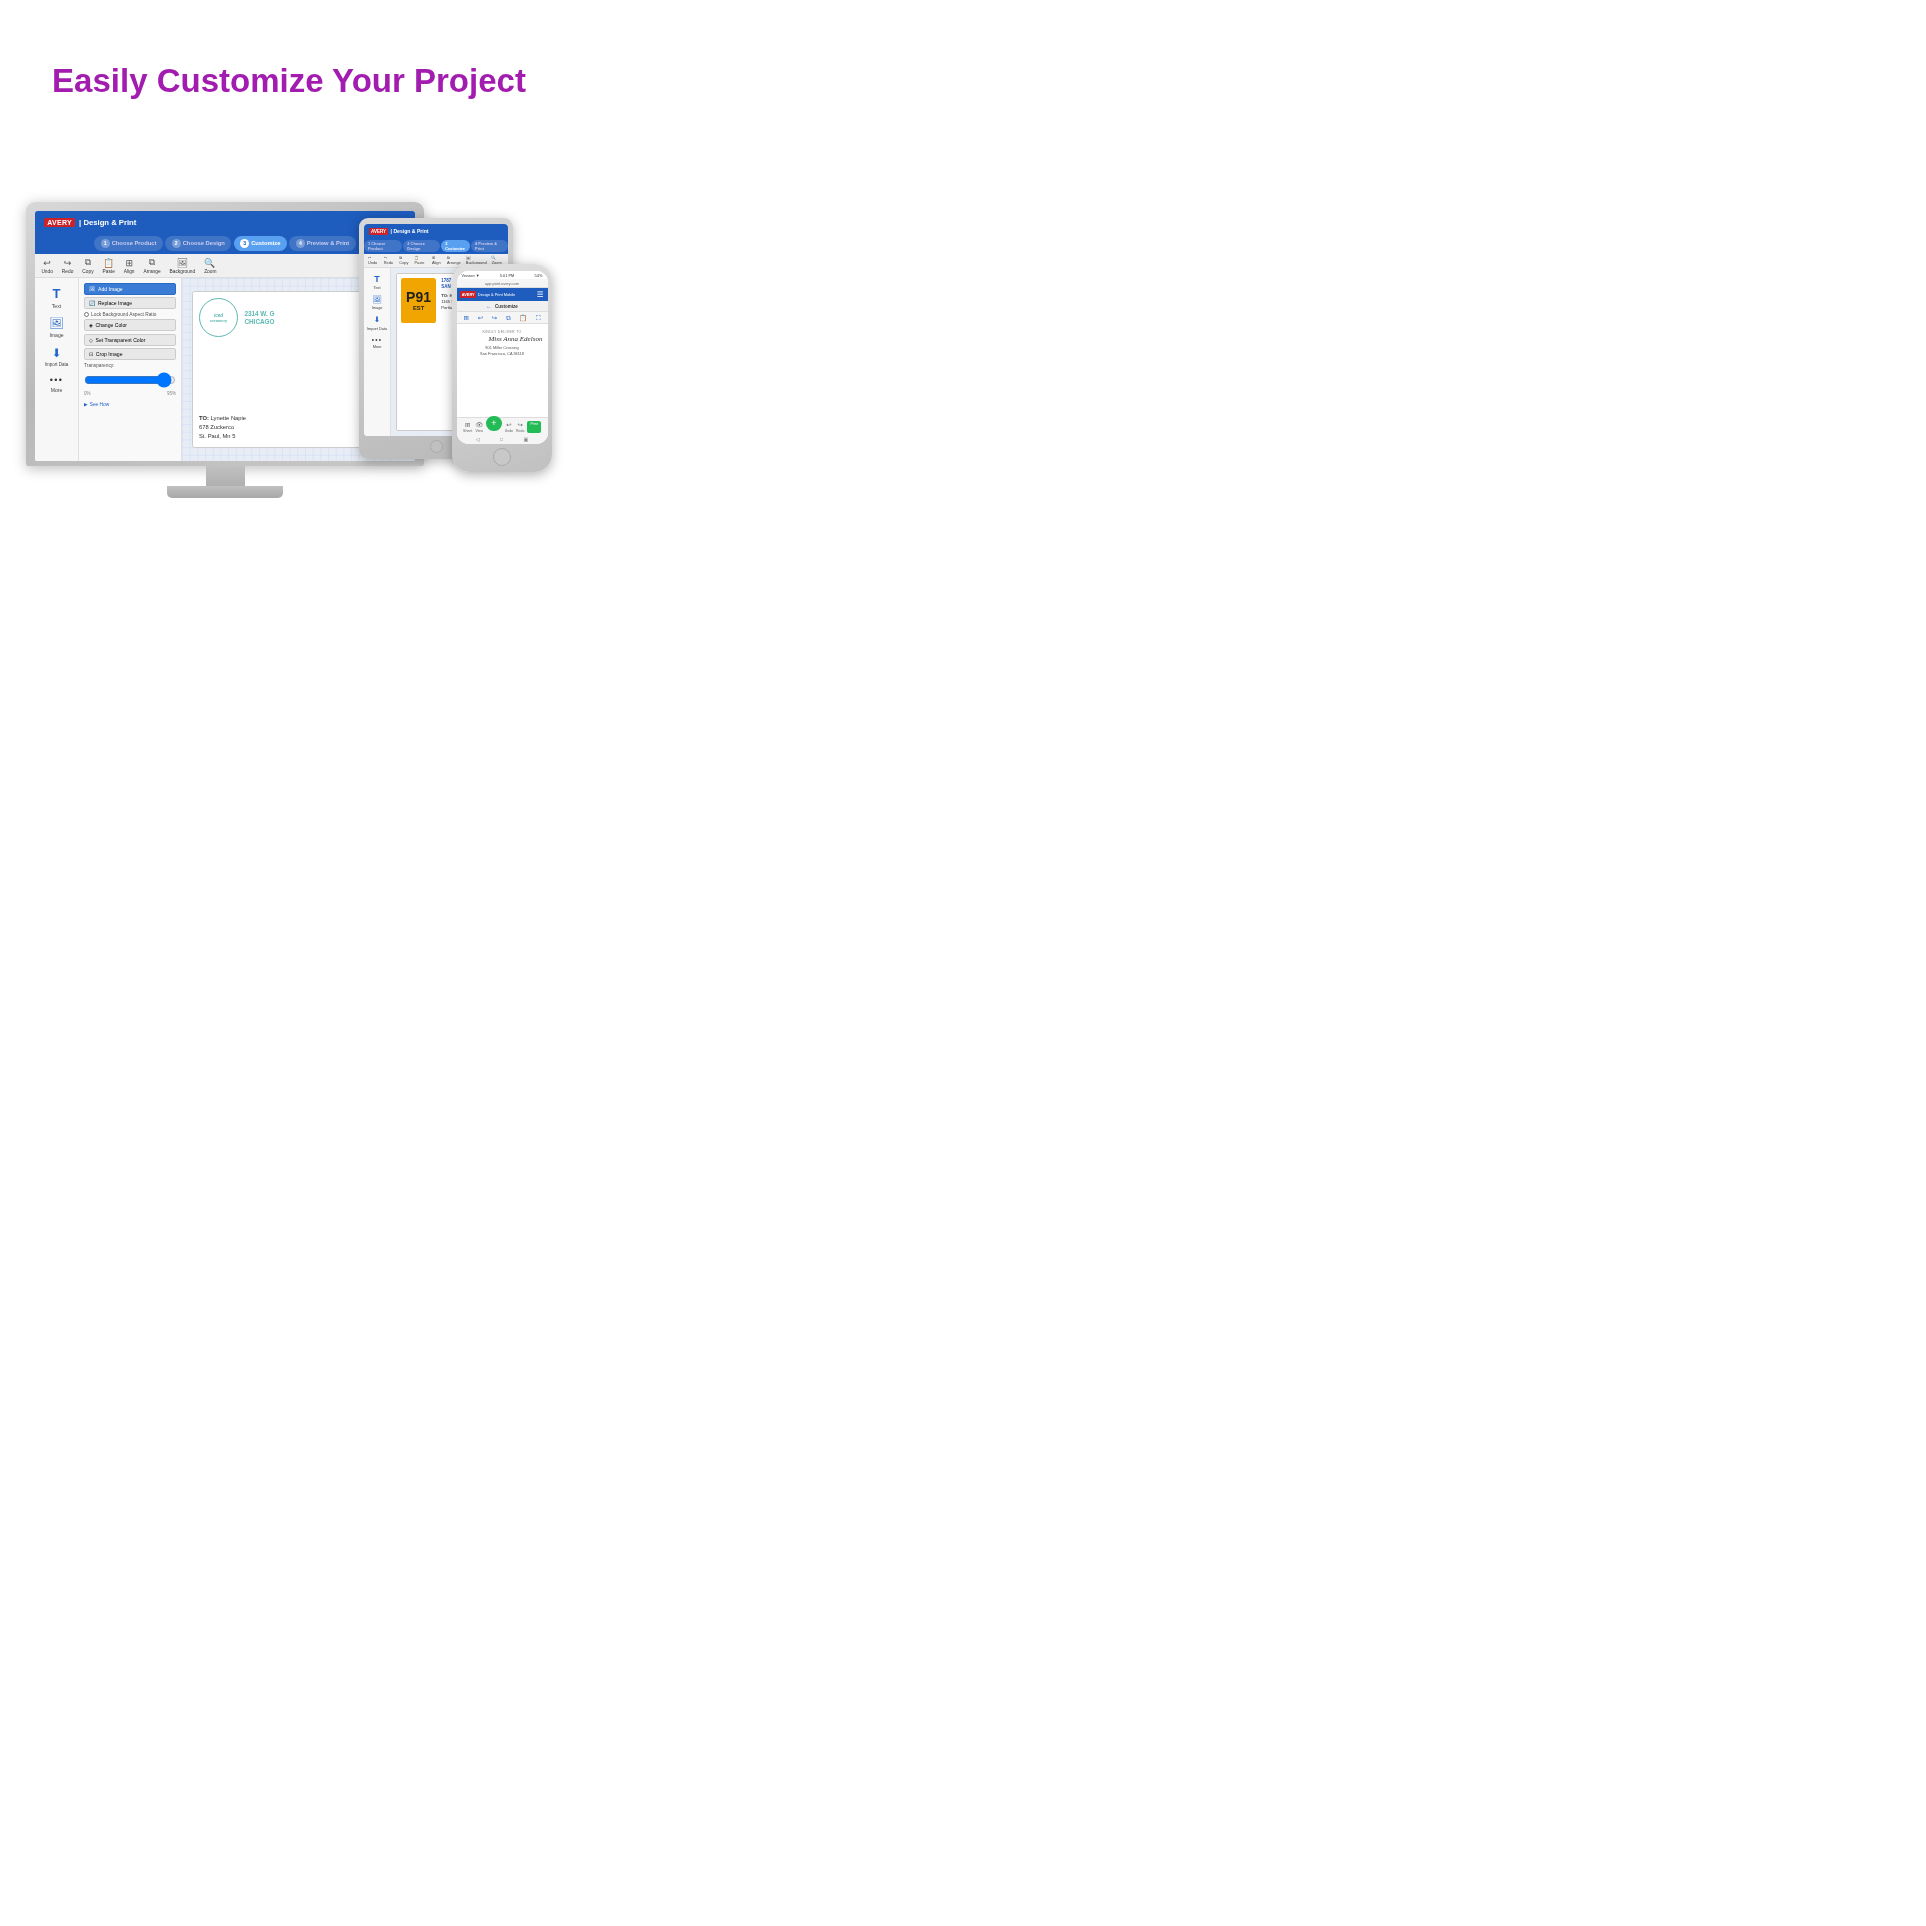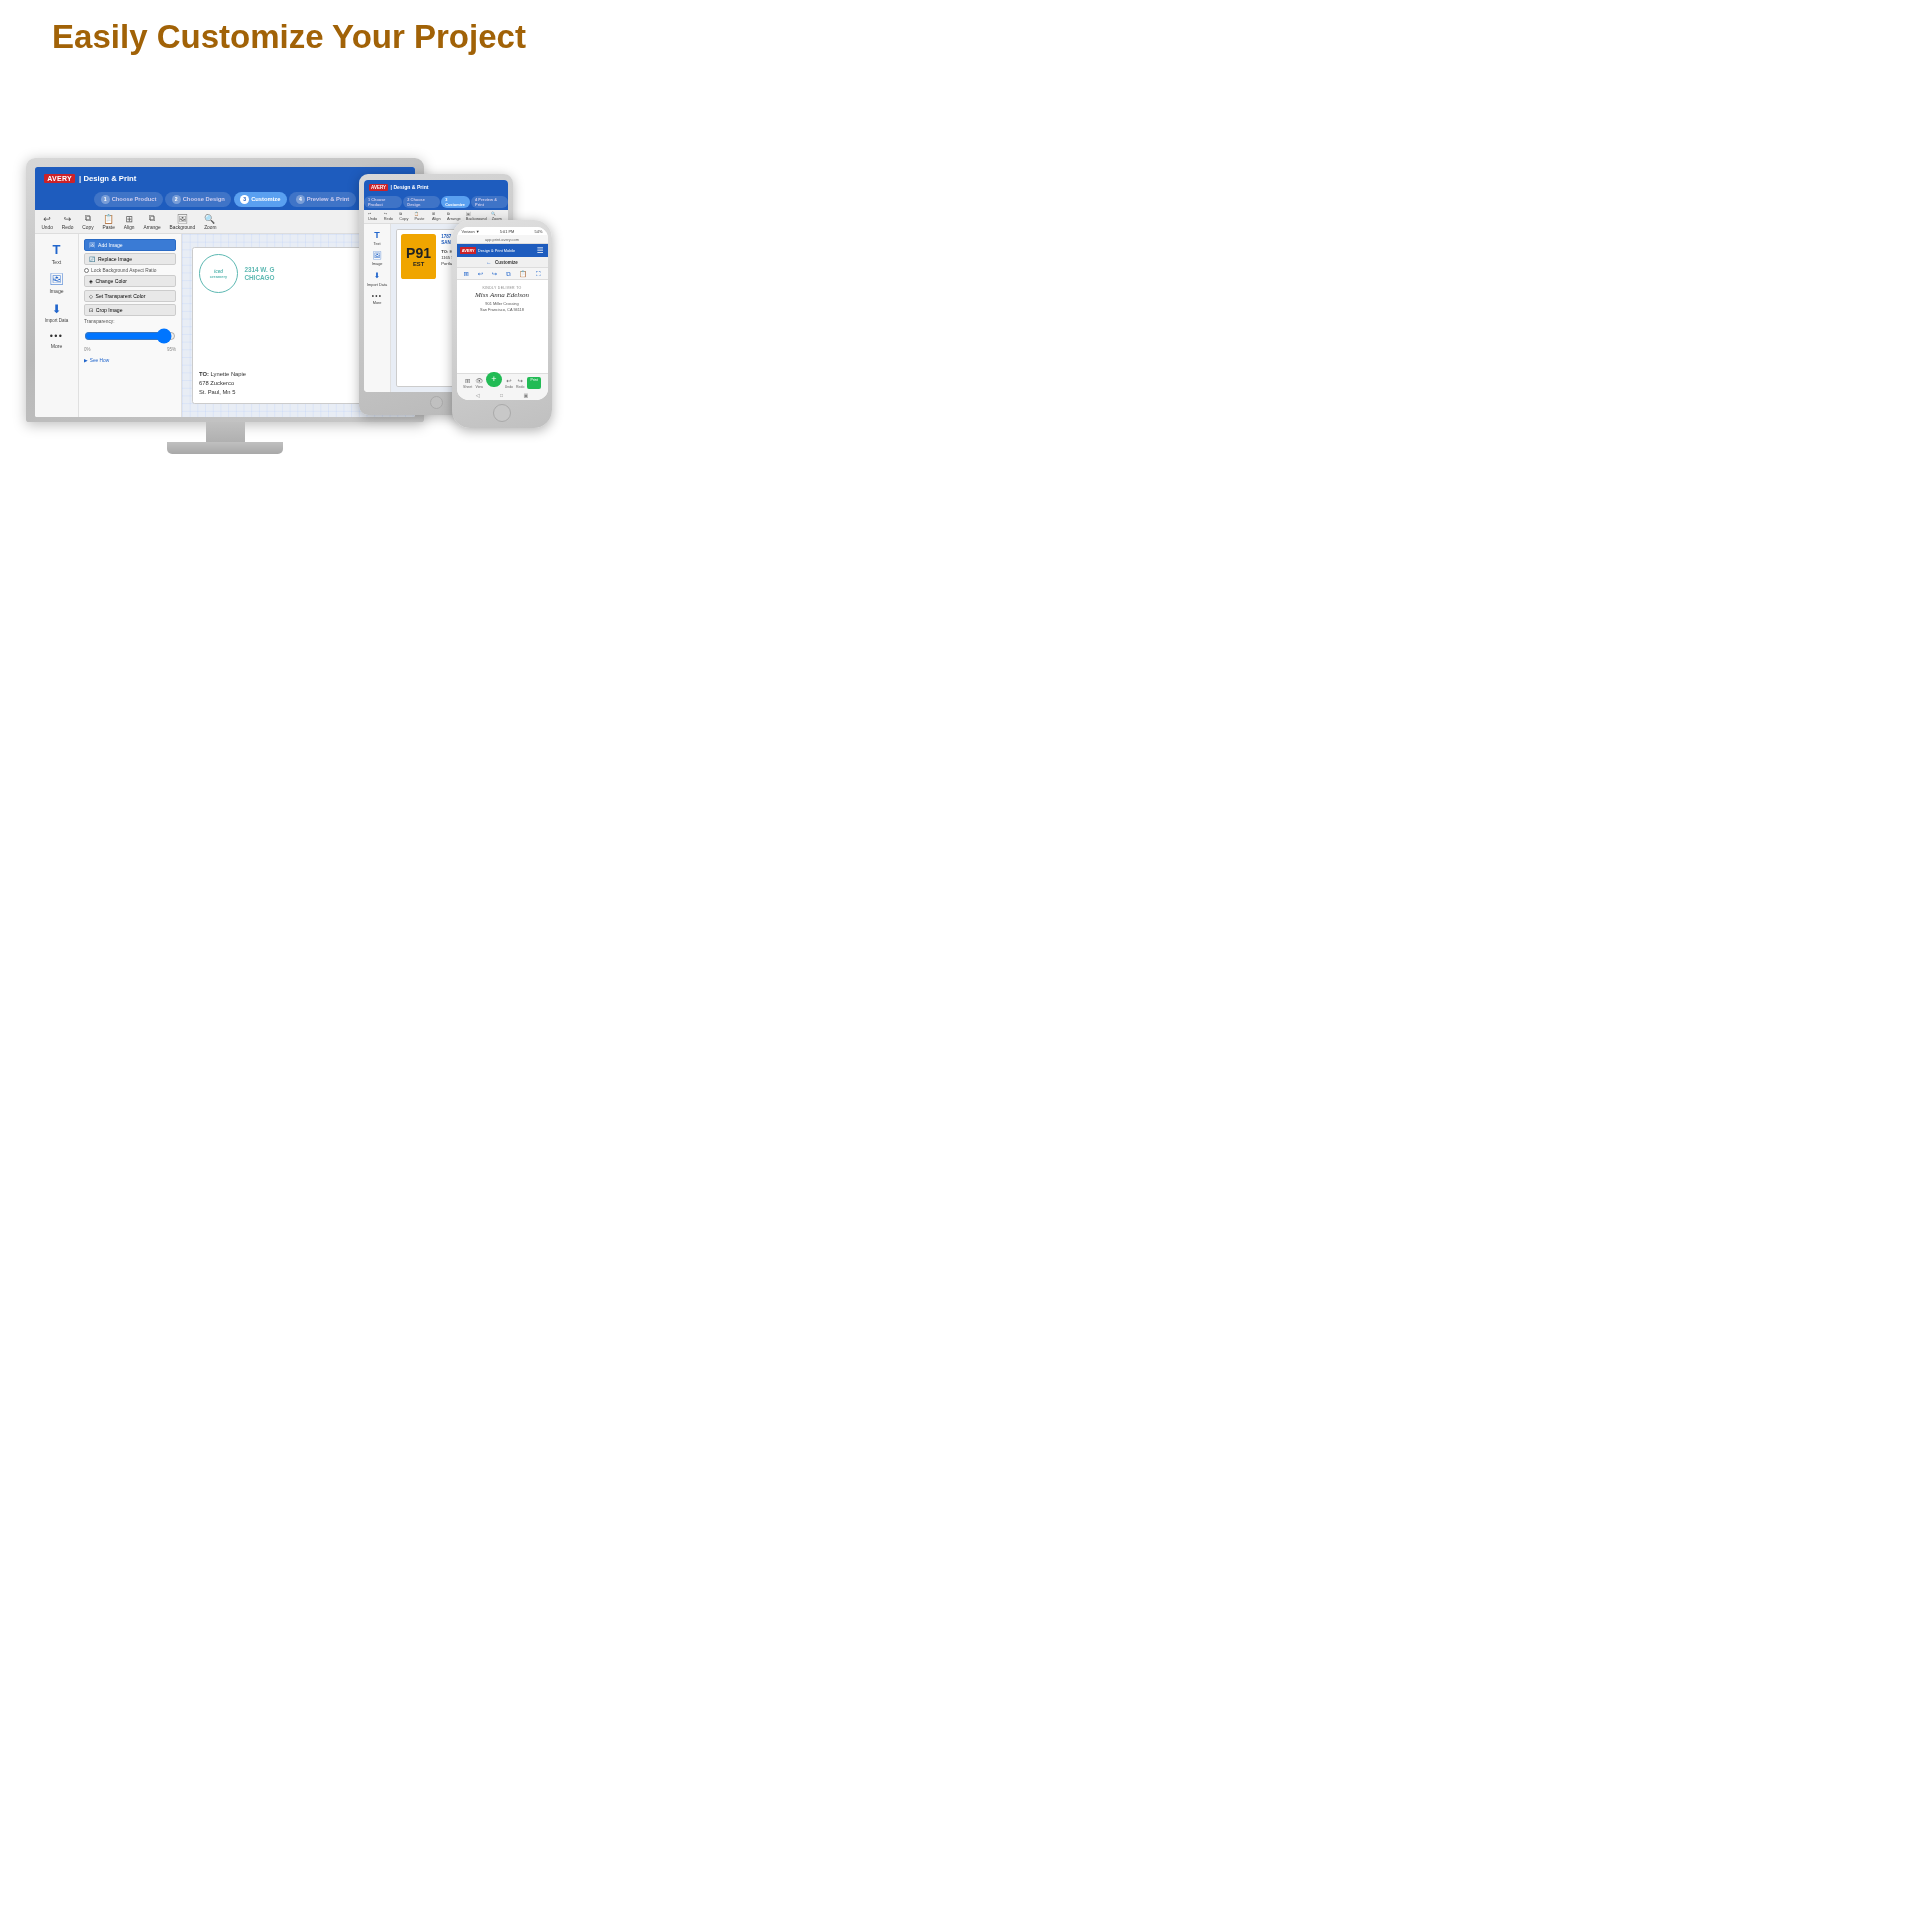--- a/index.html
+++ b/index.html
@@ -16,23 +16,24 @@
 
     .header-section {
       text-align: center;
       margin-bottom: 19px;
       width: 100%;
     }
 
     .main-title {
       font-size: 33px;
       font-weight: 900;
-      color: #a16207;
+      color: #a21caf;
       line-height: 1.1;
       margin-bottom: 7.7px;
+      margin-top: 44px;
     }
 
     .sub-title {
       font-size: 14px;
       font-weight: 500;
       color: #222;
       line-height: 1.5;
     }
 
     .devices-section {
@@ -657,21 +658,21 @@
     .phone-kindly {
       text-align: center;
       font-size: 3.5px;
       color: #888;
       margin-bottom: 1.9px;
       text-transform: uppercase;
       letter-spacing: 0.3px;
     }
 
     .phone-recipient {
-      text-align: center;
+      text-align: right;
       font-family: 'Georgia', serif;
       font-size: 7px;
       color: #333;
       font-style: italic;
     }
 
     .phone-address {
       text-align: center;
       font-size: 3.9px;
       color: #555;

